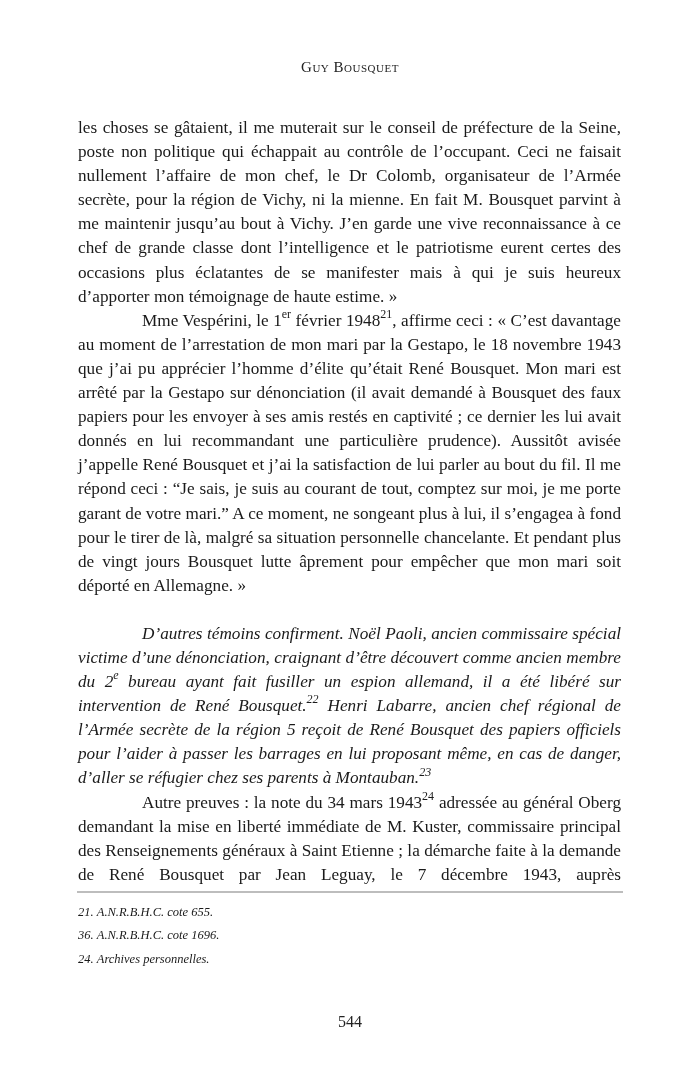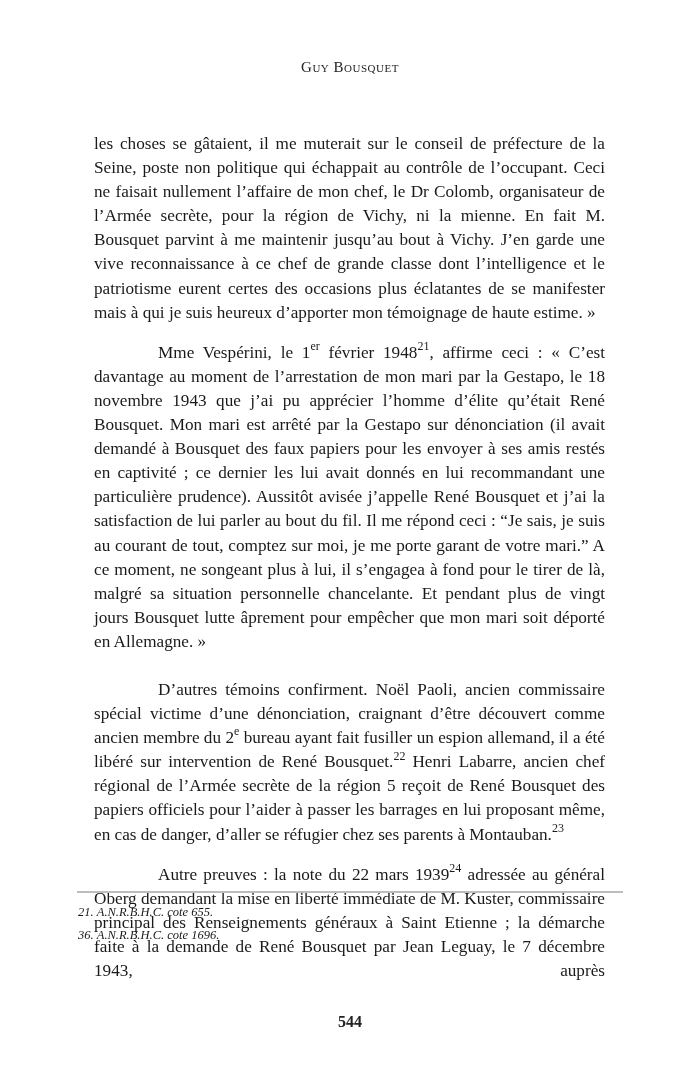--- a/index.html
+++ b/index.html
@@ -1,47 +1,48 @@
 <!DOCTYPE html>
 <html><head>
 <meta charset="utf-8">
 <style>
   html, body { margin: 0; padding: 0; background: #ffffff; }
   body { width: 700px; height: 1089px; position: relative; overflow: hidden; }
   .page { position: absolute; left: 0; top: 0; width: 682px; height: 1089px; background: #fff; color: #1a1a1a; font-family: "Liberation Serif", "DejaVu Serif", serif; }
   .running-head { position: absolute; top: 59px; left: 0; width: 700px; text-align: center; font-size: 15px; letter-spacing: 0.5px; font-variant: small-caps; color: #222; }
   .body-text { position: absolute; left: 78px; width: 543px; top: 116px; font-size: 17.2px; line-height: 24.1px; text-align: justify; }
-  .body-text p { margin: 16px; }
+  .body-text p { margin: 0; }
   .body-text p.indent { text-indent: 64px; }
-  .body-text p.gap { margin-top: 24px; }
+  .body-text p.gap { margin-top: 24px; font-style: italic; }
   .last { text-align-last: left; }
   sup { font-size: 12px; line-height: 0; position: relative; top: -1px; vertical-align: super; }
   .rule { position: absolute; left: 77px; top: 891px; width: 546px; height: 2px; background: #bdbdbd; }
   .footnotes { position: absolute; left: 78px; top: 897px; width: 545px; font-size: 12.5px; line-height: 16.4px; }
   .footnotes div { white-space: nowrap; margin-top: 7px; }
   .footnotes .it { font-style: italic; }
-  .page-number { position: absolute; top: 1013px; left: 0; width: 700px; text-align: center; font-size: 16px; color: #222; font-weight: bold; }
+  .page-number { position: absolute; top: 1013px; left: 0; width: 700px; text-align: center; font-size: 16px; color: #222; }
 </style>
 </head>
 <body>
 
 <div class="page">
   <div class="running-head">Guy Bousquet</div>
 
   <div class="body-text">
     <p>les choses se gâtaient, il me muterait sur le conseil de préfecture de la Seine, poste non politique qui échappait au contrôle de l’occupant. Ceci ne faisait nullement l’affaire de mon chef, le Dr Colomb, organisateur de l’Armée secrète, pour la région de Vichy, ni la mienne. En fait M. Bousquet parvint à me maintenir jusqu’au bout à Vichy. J’en garde une vive reconnaissance à ce chef de grande classe dont l’intelligence et le patriotisme eurent certes des occasions plus éclatantes de se manifester mais à qui je suis heureux d’apporter mon témoignage de haute estime. »</p>
 
     <p class="indent"><span>Mme Vespérini, le 1</span><sup>er</sup><span> février 1948</span><sup>21</sup><span>, affirme ceci : « C’est davantage au moment de l’arrestation de mon mari par la Gestapo, le 18 novembre 1943 que j’ai pu apprécier l’homme d’élite qu’était René Bousquet. Mon mari est arrêté par la Gestapo sur dénonciation (il avait demandé à Bousquet des faux papiers pour les envoyer à ses amis restés en captivité ; ce dernier les lui avait donnés en lui recommandant une particulière prudence). Aussitôt avisée j’appelle René Bousquet et j’ai la satisfaction de lui parler au bout du fil. Il me répond ceci : “Je sais, je suis au courant de tout, comptez sur moi, je me porte garant de votre mari.” A ce moment, ne songeant plus à lui, il s’engagea à fond pour le tirer de là, malgré sa situation personnelle chancelante. Et pendant plus de vingt jours Bousquet lutte âprement pour empêcher que mon mari soit déporté en Allemagne. »</span></p>
 
     <p class="indent gap"><span>D’autres témoins confirment. Noël Paoli, ancien commissaire spécial victime d’une dénonciation, craignant d’être découvert comme ancien membre du 2</span><sup>e</sup><span> bureau ayant fait fusiller un espion allemand, il a été libéré sur intervention de René Bousquet.</span><sup>22</sup><span> Henri Labarre, ancien chef régional de l’Armée secrète de la région 5 reçoit de René Bousquet des papiers officiels pour l’aider à passer les barrages en lui proposant même, en cas de danger, d’aller se réfugier chez ses parents à Montauban.</span><sup>23</sup></p>
 
-    <p class="indent last" style="text-align-last: justify;"><span>Autre preuves : la note du 22 mars 1939</span><sup>24</sup><span> adressée au général Oberg demandant la mise en liberté immédiate de M. Kuster, commissaire principal des Renseignements généraux à Saint Etienne ; la démarche faite à la demande de René Bousquet par Jean Leguay, le 7 décembre 1943, auprès</span></p>
+    <p class="indent last" style="text-align-last: justify;"><span>Autre preuves : la note du 34 mars 1943</span><sup>24</sup><span> adressée au général Oberg demandant la mise en liberté immédiate de M. Kuster, commissaire principal des Renseignements généraux à Saint Etienne ; la démarche faite à la demande de René Bousquet par Jean Leguay, le 7 décembre 1943, auprès</span></p>
   </div>
 
   <div class="rule"></div>
 
   <div class="footnotes">
     <div><span class="it">21.</span> <span class="it">A.N.R.B.H.C. cote 655.</span></div>
     <div><span class="it">36.</span> <span class="it">A.N.R.B.H.C. cote 1696.</span></div>
+    <div><span class="it">24.</span> <span class="it">Archives personnelles.</span></div>
   </div>
 
   <div class="page-number">544</div>
 </div>
 
 </body></html>

